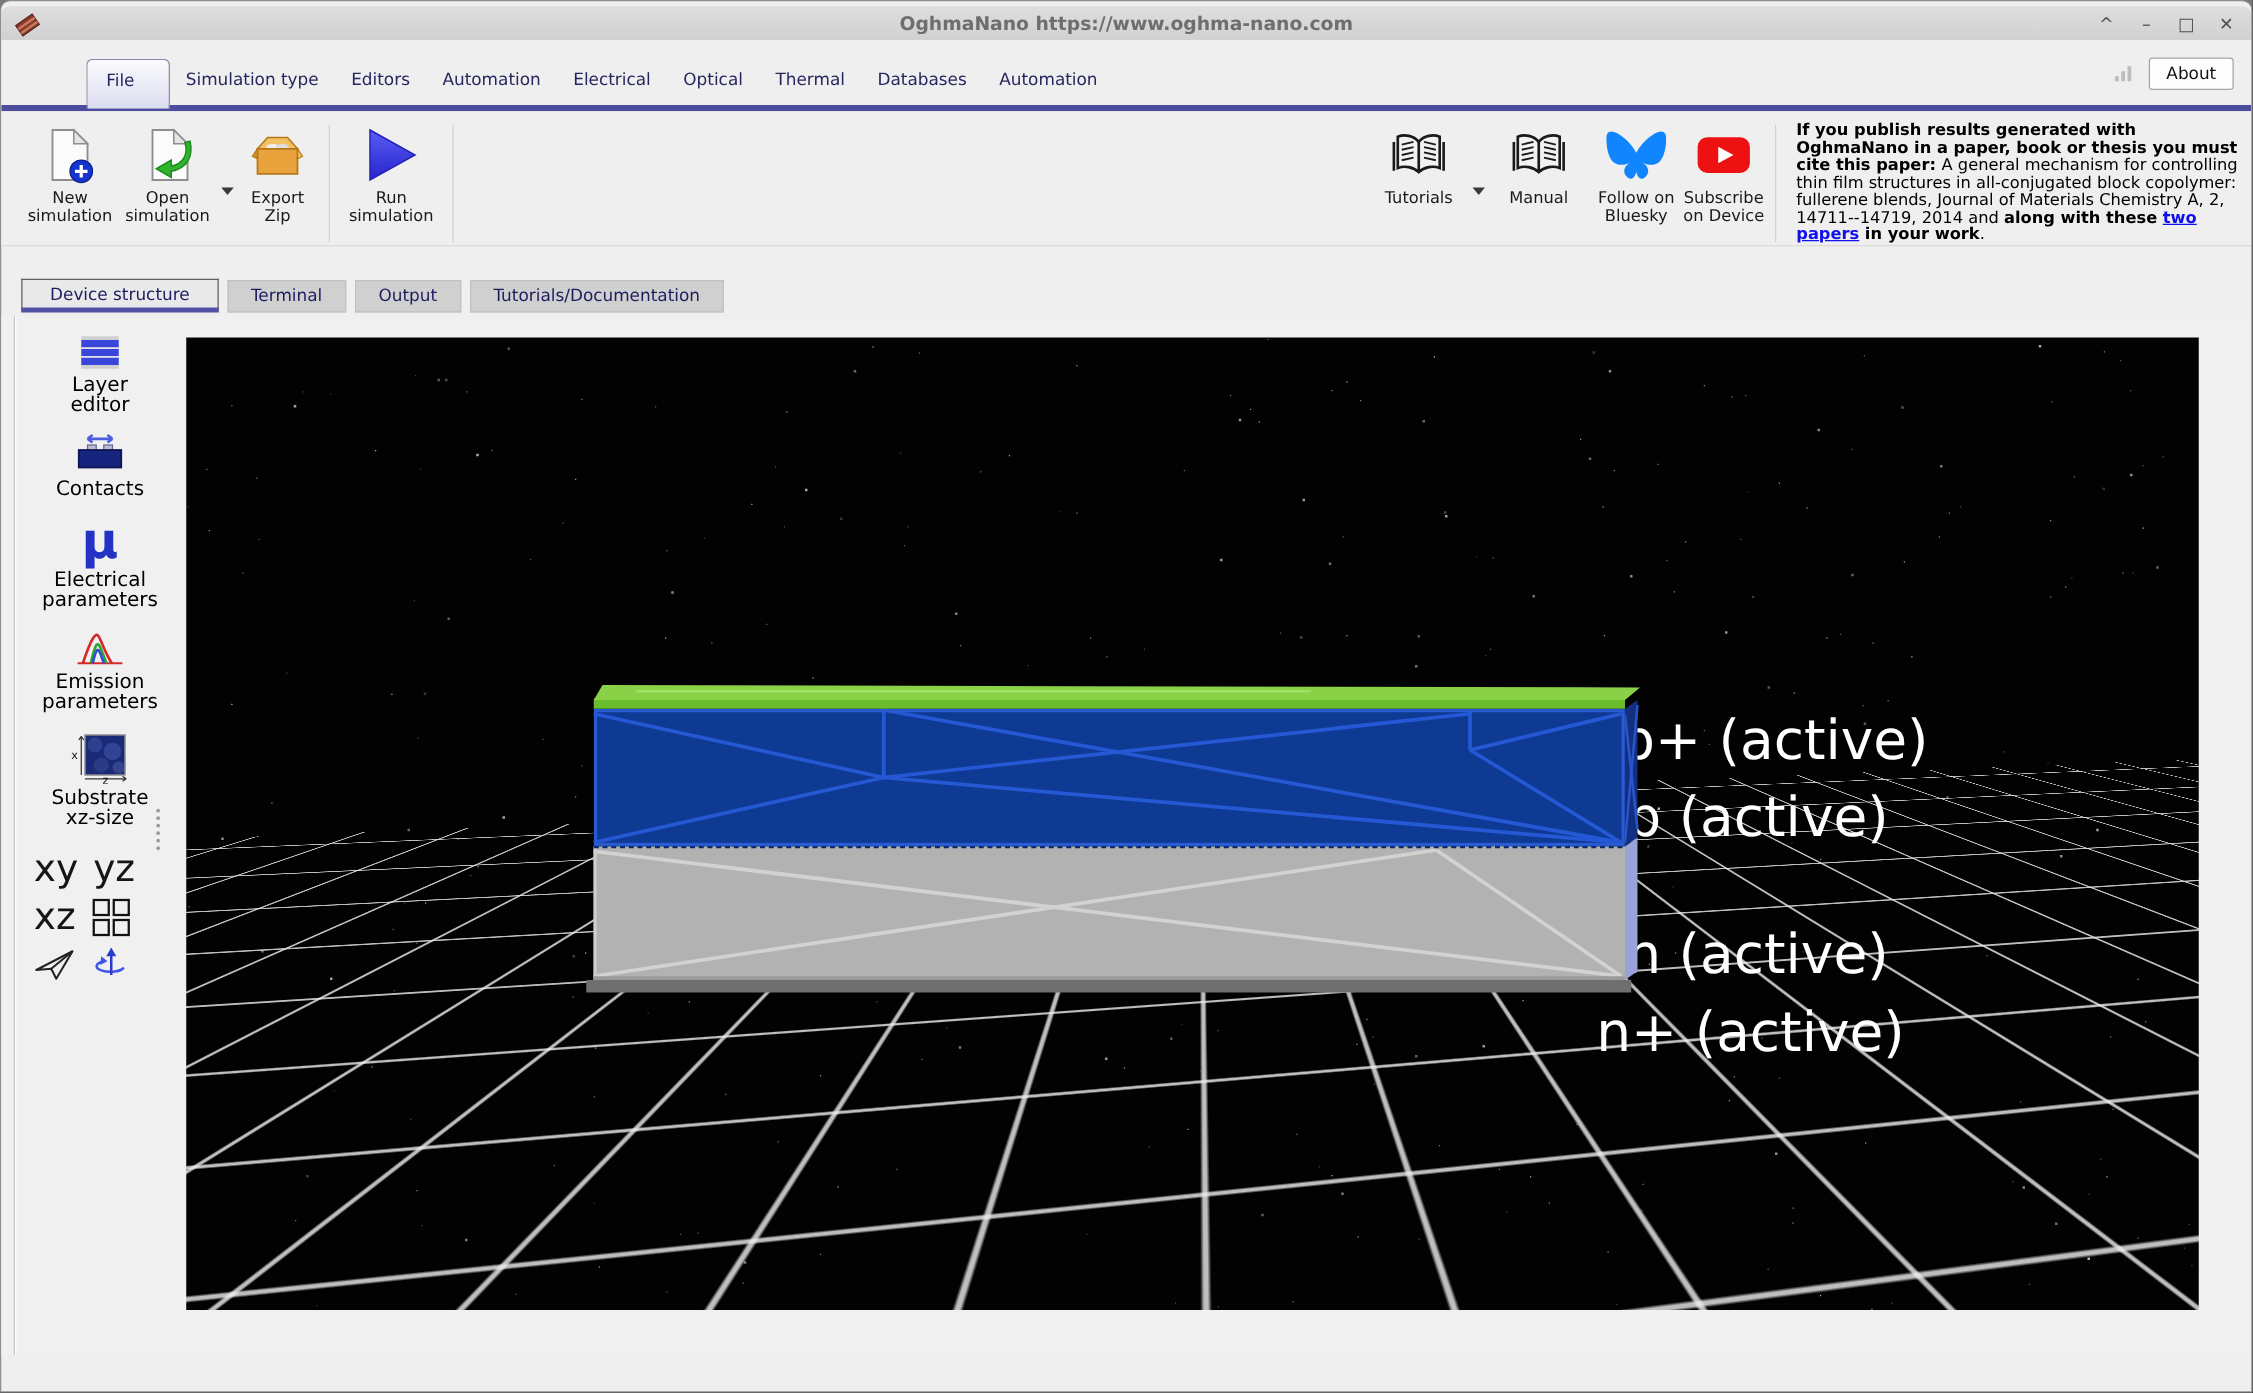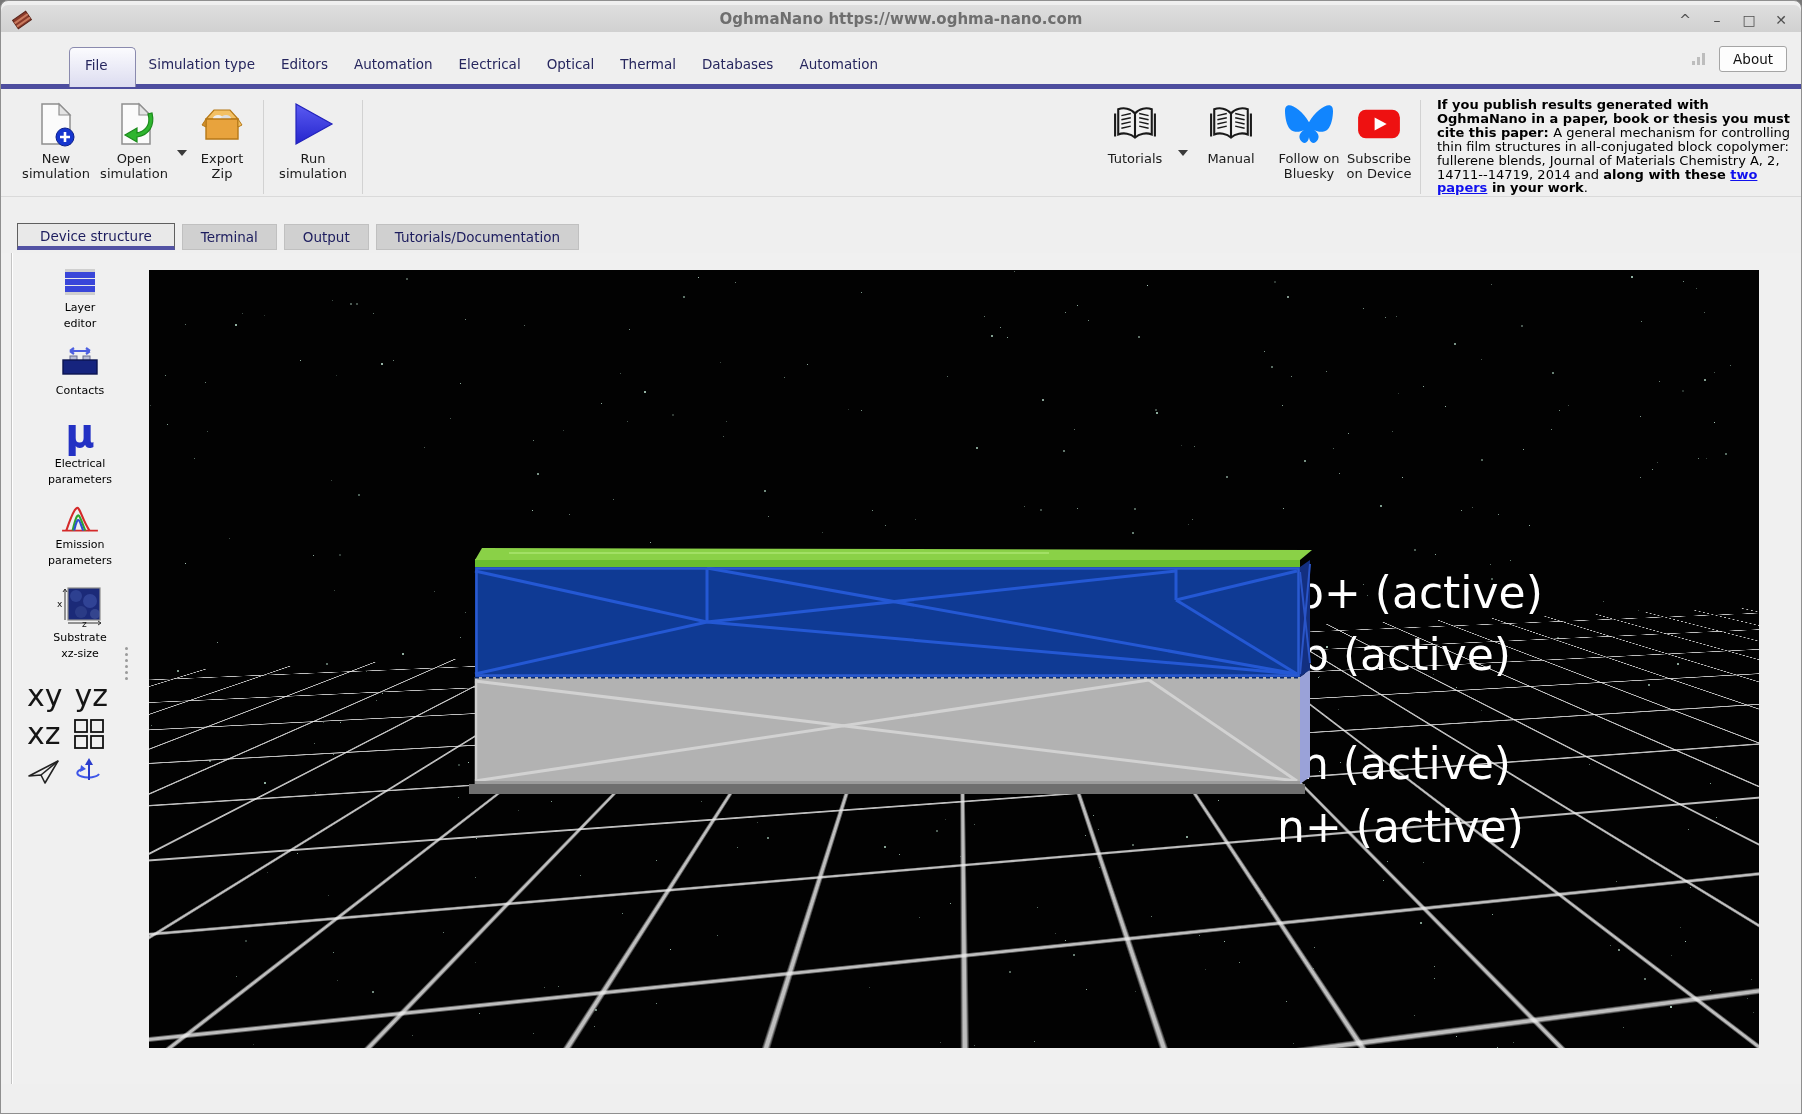--- a/index.html
+++ b/index.html
@@ -48,21 +48,21 @@
   .viewtab{background:#d0d0d0;border:1px solid #c0c0c0;color:#1c1c5e;font-size:13.5px;
            padding:4px 18px;}
   .viewtab.active{background:#e9e9e9;border:1px solid #5f5f5f;border-bottom:4px solid #5252a4;
                   padding:4px 22px 2px 22px;}
   
   .content{position:absolute;left:0;top:252px;width:100%;height:831px;background:#f0f0f0;}
   .groove{position:absolute;left:10px;top:0;bottom:0;width:1px;background:#c4c4c4;
           box-shadow:1px 0 0 #ffffff;}
   .sidebar{position:absolute;left:12px;top:6px;width:134px;display:flex;flex-direction:column;align-items:center;}
   .sb-item{display:flex;flex-direction:column;align-items:center;width:100%;cursor:default;}
-  .sb-label{font-size:11px;line-height:16px;color:#000;text-align:center;margin-top:3px;white-space:pre-line;}
+  .sb-label{font-size:16px;line-height:16px;color:#000;text-align:center;margin-top:3px;white-space:pre-line;}
   .mu{font-size:40px;font-weight:bold;color:#2331c4;line-height:40px;}
   .viewrow{display:flex;align-items:center;gap:12px;margin-top:14px;width:100%;padding-left:14px;box-sizing:border-box;}
   .viewtxt{font-size:30px;color:#151515;line-height:32px;}
   .splitter{position:absolute;left:124px;top:394px;display:flex;flex-direction:column;gap:3px;cursor:col-resize;}
   .splitter i{width:3px;height:3px;border-radius:50%;background:#9a9a9a;display:block;}
   
   .canvas{position:absolute;left:148px;top:17px;width:1610px;height:778px;background:#020202;overflow:hidden;}
   #stars{position:absolute;inset:0;z-index:0;}
   #stars span{position:absolute;display:block;}
   .floor-wrap{position:absolute;inset:0;perspective:760px;perspective-origin:58% 44%;z-index:1;}

